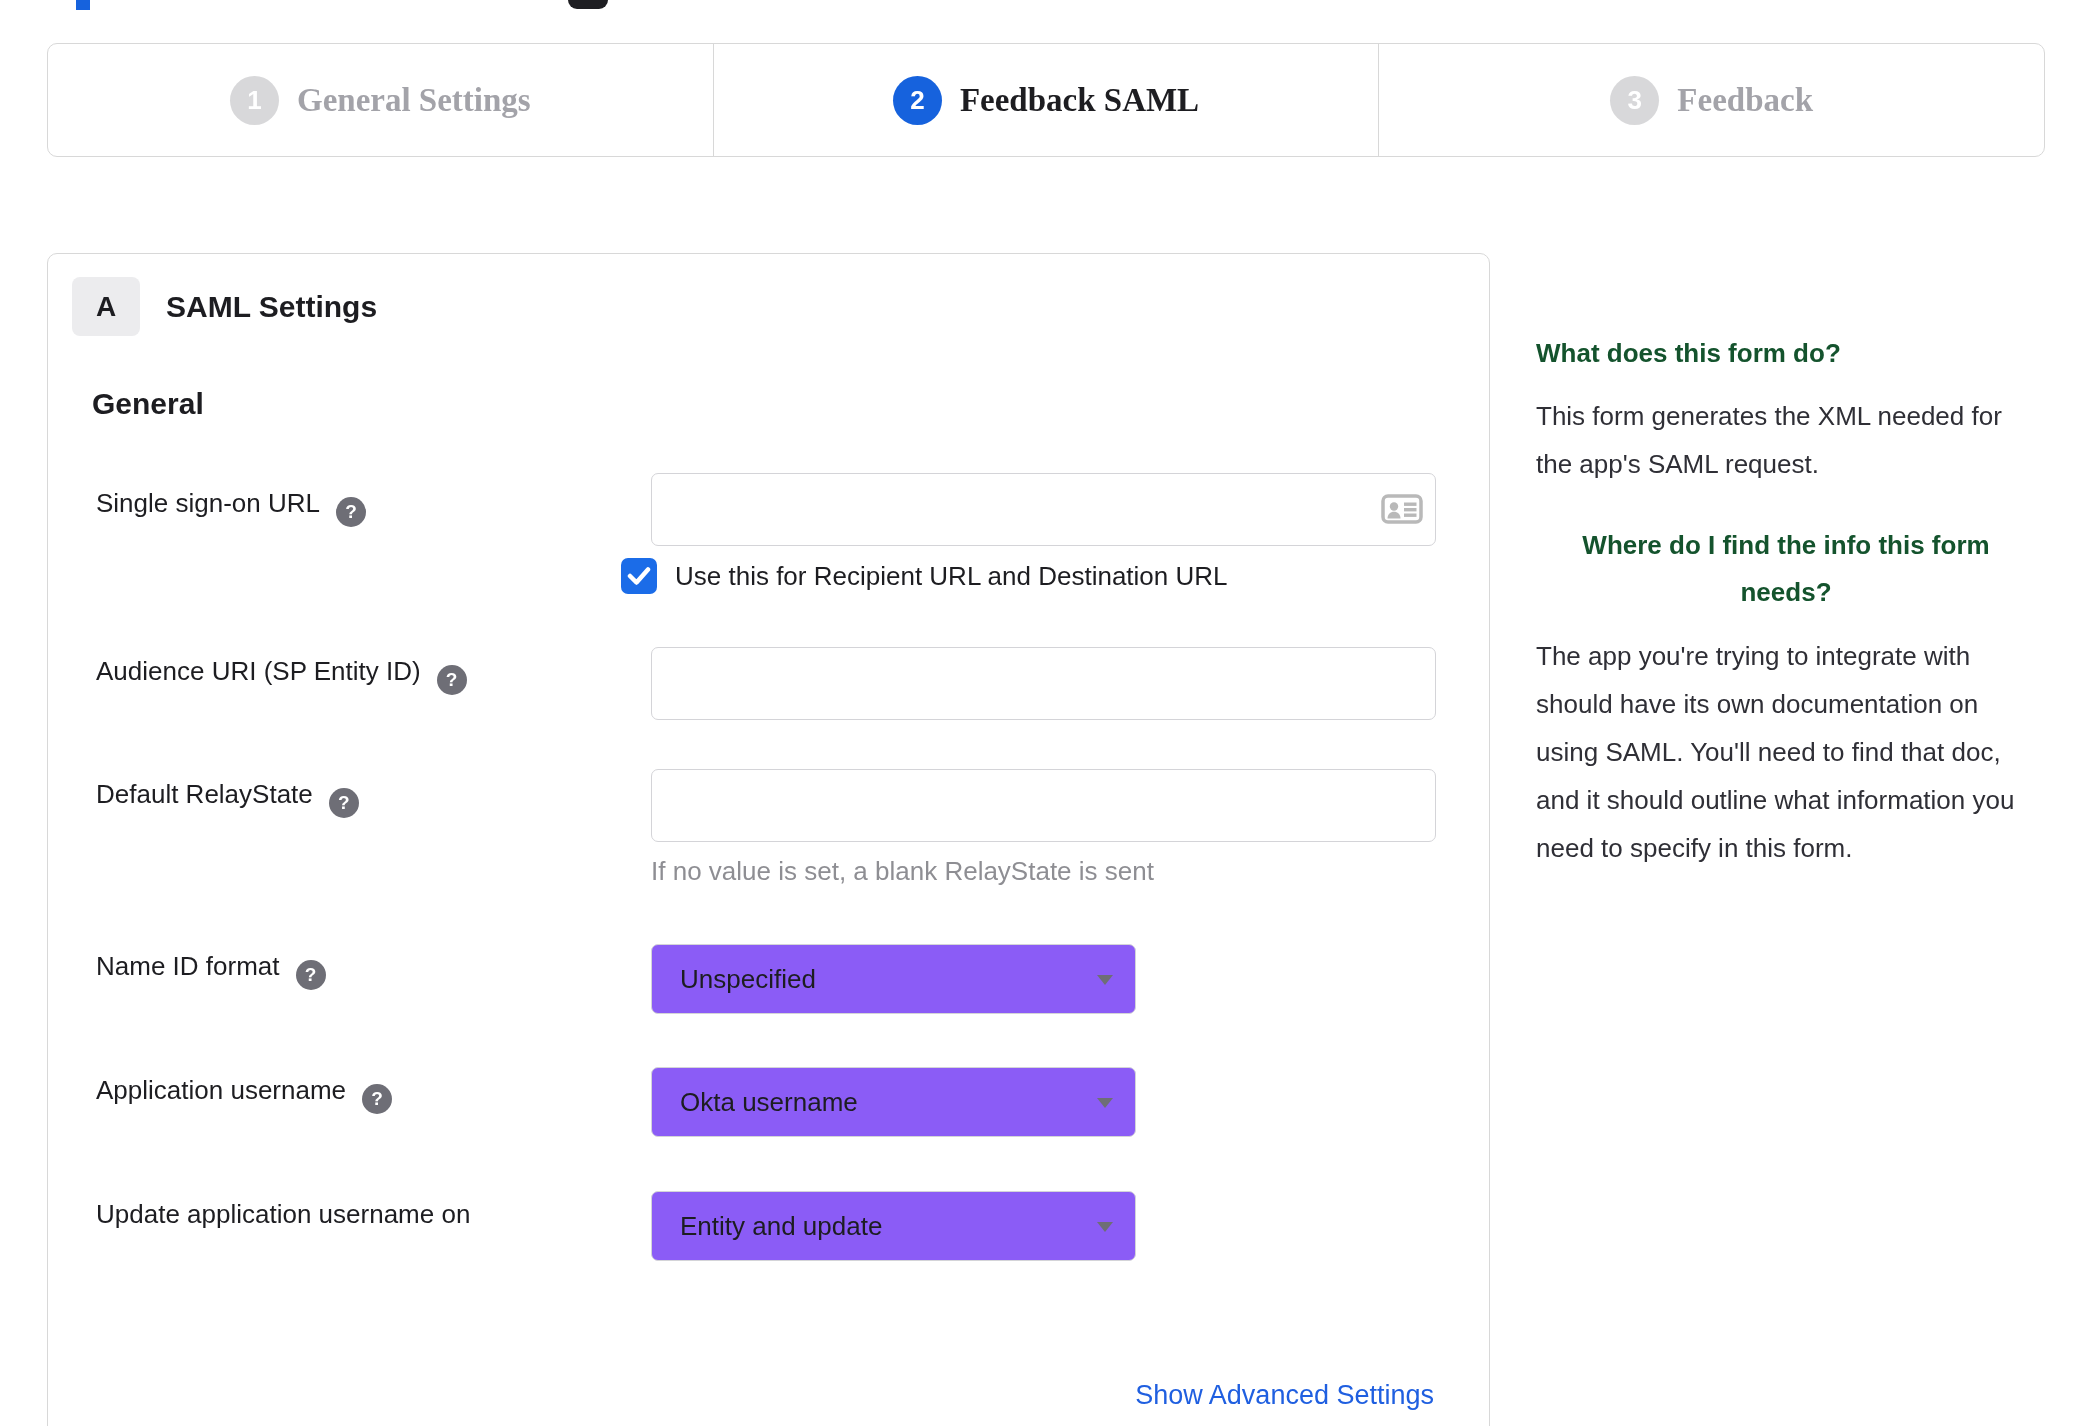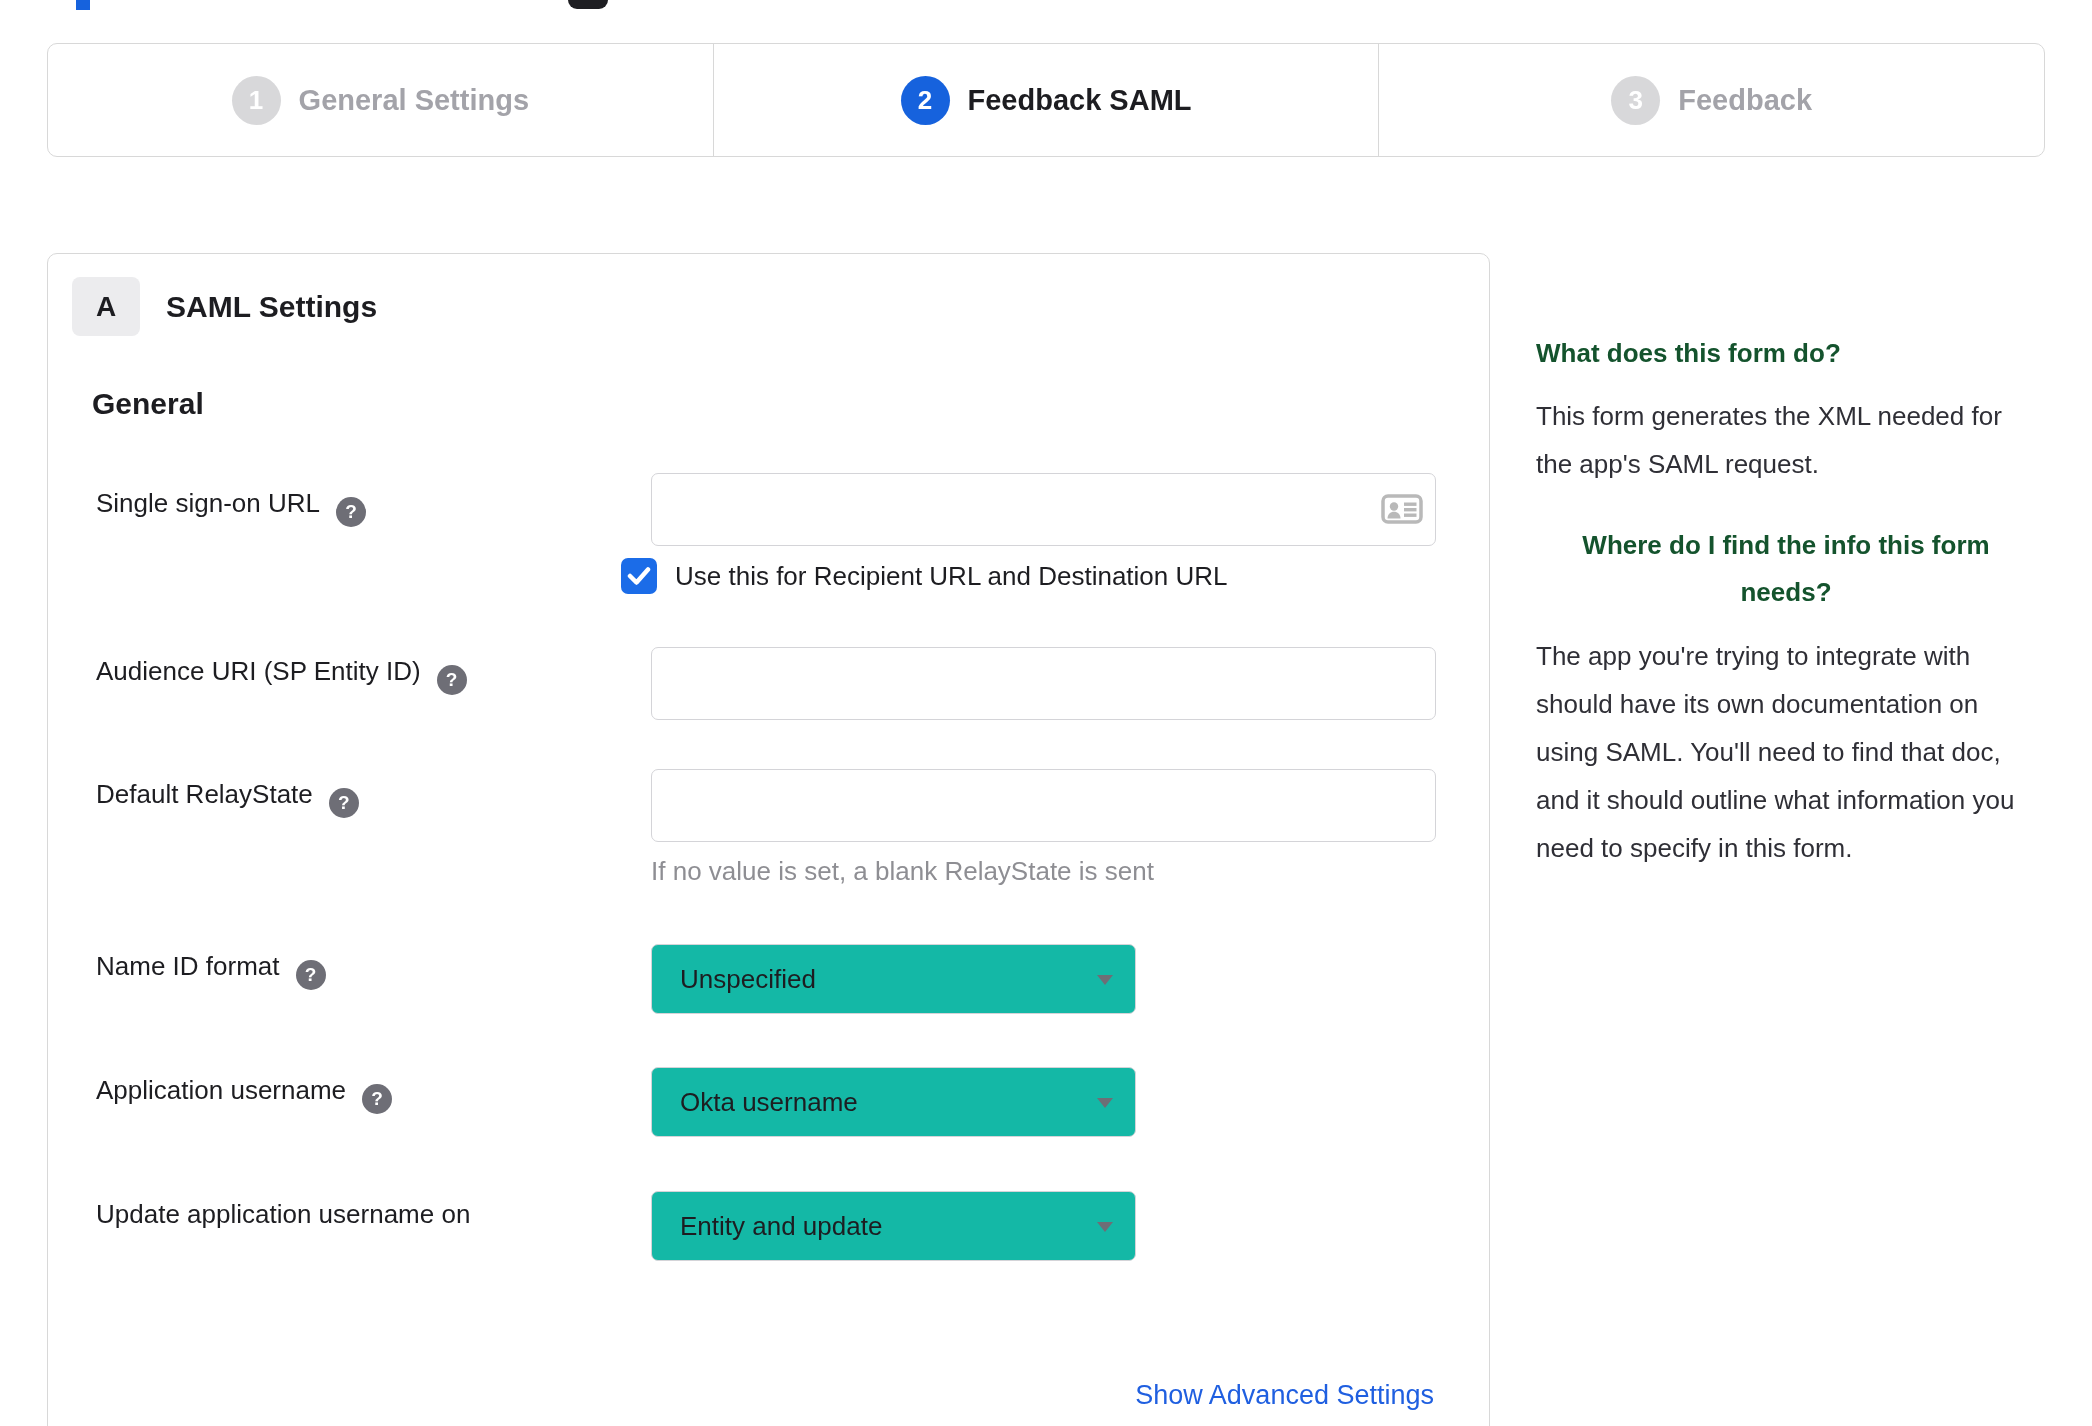--- a/index.html
+++ b/index.html
@@ -30,21 +30,21 @@
     flex:1; display:flex; align-items:center; justify-content:center; gap:18px;
   }
   .step + .step { border-left:1px solid var(--border, #d8d8d8); }
   .step-circle {
     width:49px; height:49px; border-radius:50%;
     display:flex; align-items:center; justify-content:center;
     color:#fff; font-size:26px; font-weight:700; flex:0 0 auto;
   }
   .step.inactive .step-circle { background:var(--inactive-circle, #d8d8da); }
   .step.active   .step-circle { background:var(--accent, #1662dd); }
-  .step-label { font-size:29px; font-weight:700; }
+  .step-label { font-size:33px; font-weight:700;font-family:Liberation Serif, serif; }
   .step.inactive .step-label { color:var(--inactive-label, #a3a3a9); }
   .step.active   .step-label { color:#1d1d21; }
   
   .panel {
     position:absolute; left:47px; top:253px; width:1443px; height:1250px;
     background:#fff; border:1px solid var(--border, #d8d8d8); border-radius:10px;
   }
   .badge {
     position:absolute; left:24px; top:23px; width:68px; height:59px;
     background:#ececee; border-radius:8px;
@@ -80,21 +80,21 @@
   .checkbox {
     width:36px; height:36px; border-radius:7px;
     background:var(--checkbox-blue, #1b6ce8);
     display:flex; align-items:center; justify-content:center; cursor:pointer;
   }
   .checkbox-label { font-size:26px; color:#1d1d21; }
   .hint { position:absolute; left:603px; font-size:26px; color:var(--text-gray, #8e8e93); }
   .select {
     position:absolute; left:603px; width:485px; height:70px;
     border:1px solid var(--input-border, #d4d4d8); border-radius:7px;
-    background:#14b8a6; display:flex; align-items:center;
+    background:#8b5cf6; display:flex; align-items:center;
     padding-left:28px; font-size:26px; color:#1d1d21; cursor:pointer;
   }
   .select .caret {
     position:absolute; right:22px; top:50%; margin-top:-4px;
     width:0; height:0;
     border-left:8px solid transparent; border-right:8px solid transparent;
     border-top:10px solid var(--icon-gray, #6e6e76);
   }
   .advanced-link {
     position:absolute; right:55px; top:1089px;

